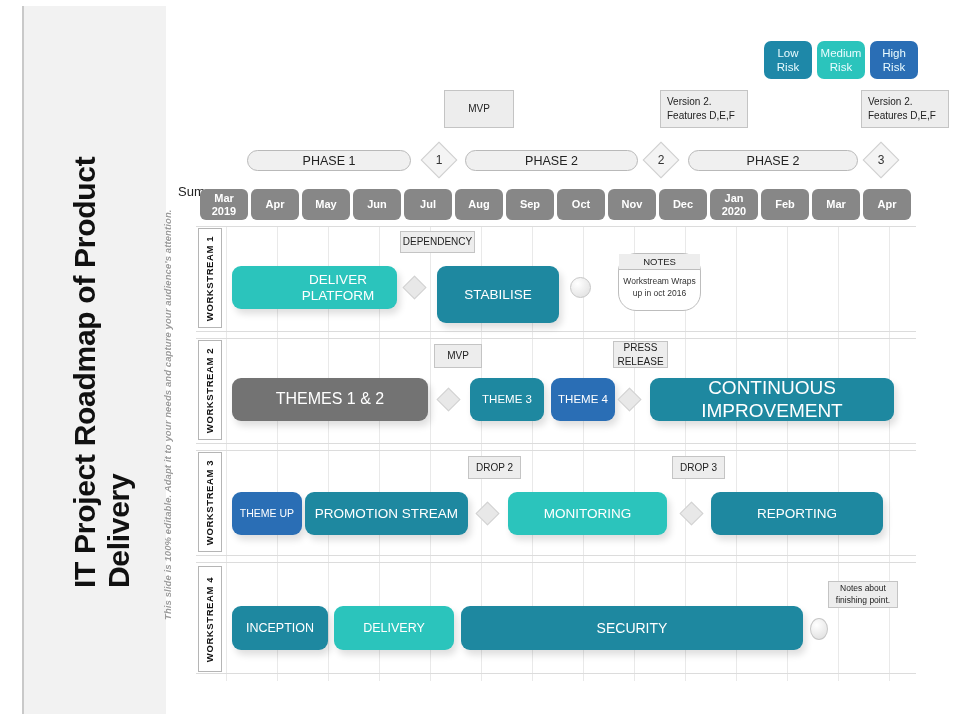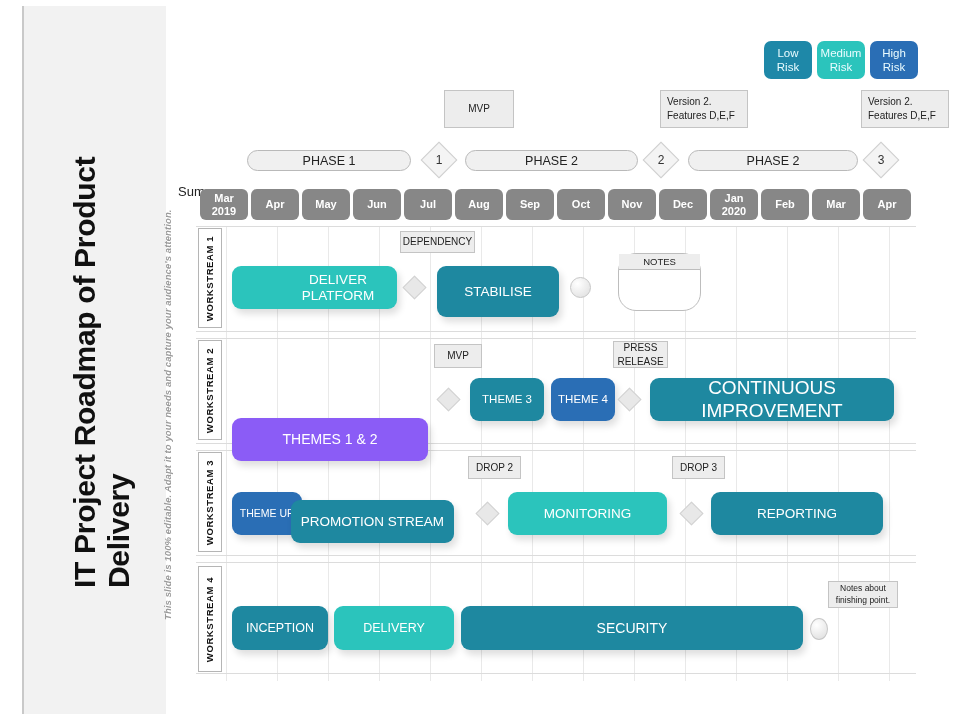--- a/index.html
+++ b/index.html
@@ -232,42 +232,43 @@
 <div class="callout center" style="left:400px;top:231px;width:75px;height:22px;">
   <span>DEPENDENCY</span>
   <svg class="tail" style="left:28px;top:21px;" width="22" height="22" viewBox="0 0 22 22">
     <polygon points="1,21 16,1 6,1" fill="#ededed" stroke="#c4c4c4" stroke-width="1"></polygon>
   </svg>
 </div>
 <div class="bar" style="left:232px;top:266px;width:165px;height:43px;background:#2bc4bc;font-size:13.5px;padding-left:47px;">
   <span>DELIVER PLATFORM</span>
 </div>
 <div class="diamond-mk" style="left:406px;top:279px;"></div>
-<div class="bar" style="left:437px;top:266px;width:122px;height:51px;background:#1e88a0;font-size:13.5px;">
+<div class="bar" style="left:437px;top:266px;width:122px;height:57px;background:#1e88a0;font-size:13.5px;">
   <span>STABILISE</span>
 </div>
 <div class="circle-mk" style="left:570px;top:277px;"></div>
 <div class="notes-box" style="left:618px;top:253px;width:83px;height:58px;border-radius:18px;">
   <div class="notes-head">NOTES</div>
+  <div class="notes-body">Workstream Wraps up in oct 2016</div>
 </div>
 
 <div class="callout center" style="left:434px;top:344px;width:48px;height:24px;">
   <span>MVP</span>
   <svg class="tail" style="left:15px;top:23px;" width="22" height="22" viewBox="0 0 22 22">
     <polygon points="1,21 16,1 6,1" fill="#ededed" stroke="#c4c4c4" stroke-width="1"></polygon>
   </svg>
 </div>
 <div class="callout center" style="left:613px;top:341px;width:55px;height:27px;flex-direction:column;">
   <span>PRESS</span>
   <span>RELEASE</span>
   <svg class="tail" style="left:13px;top:26px;" width="22" height="22" viewBox="0 0 22 22">
     <polygon points="1,21 16,1 6,1" fill="#ededed" stroke="#c4c4c4" stroke-width="1"></polygon>
   </svg>
 </div>
-<div class="bar" style="left:232px;top:378px;width:196px;height:43px;background:#8b5cf6;font-size:14px;margin-top:40px;">
+<div class="bar" style="left:232px;top:378px;width:196px;height:43px;background:#737373;font-size:16px;">
   <span>THEMES 1 &amp; 2</span>
 </div>
 <div class="diamond-mk" style="left:440px;top:391px;"></div>
 <div class="bar" style="left:470px;top:378px;width:74px;height:43px;background:#1e88a0;font-size:11.5px;">
   <span>THEME 3</span>
 </div>
 <div class="bar" style="left:551px;top:378px;width:64px;height:43px;background:#2a6eb5;font-size:11.5px;">
   <span>THEME 4</span>
 </div>
 <div class="diamond-mk" style="left:621px;top:391px;"></div>
@@ -283,21 +284,21 @@
 </div>
 <div class="callout center" style="left:672px;top:456px;width:53px;height:23px;">
   <span>DROP 3</span>
   <svg class="tail" style="left:14px;top:22px;" width="22" height="22" viewBox="0 0 22 22">
     <polygon points="1,21 16,1 6,1" fill="#ededed" stroke="#c4c4c4" stroke-width="1"></polygon>
   </svg>
 </div>
 <div class="bar" style="left:232px;top:492px;width:70px;height:43px;background:#2a6eb5;font-size:10.5px;">
   <span>THEME UP</span>
 </div>
-<div class="bar" style="left:291px;top:492px;width:163px;height:43px;background:#1e88a0;font-size:13.5px;margin-top:8px;">
+<div class="bar" style="left:305px;top:492px;width:163px;height:43px;background:#1e88a0;font-size:13.5px;">
   <span>PROMOTION STREAM</span>
 </div>
 <div class="diamond-mk" style="left:479px;top:505px;"></div>
 <div class="bar" style="left:508px;top:492px;width:159px;height:43px;background:#2bc4bc;font-size:13.5px;">
   <span>MONITORING</span>
 </div>
 <div class="diamond-mk" style="left:683px;top:505px;"></div>
 <div class="bar" style="left:711px;top:492px;width:172px;height:43px;background:#1e88a0;font-size:13.5px;">
   <span>REPORTING</span>
 </div>

